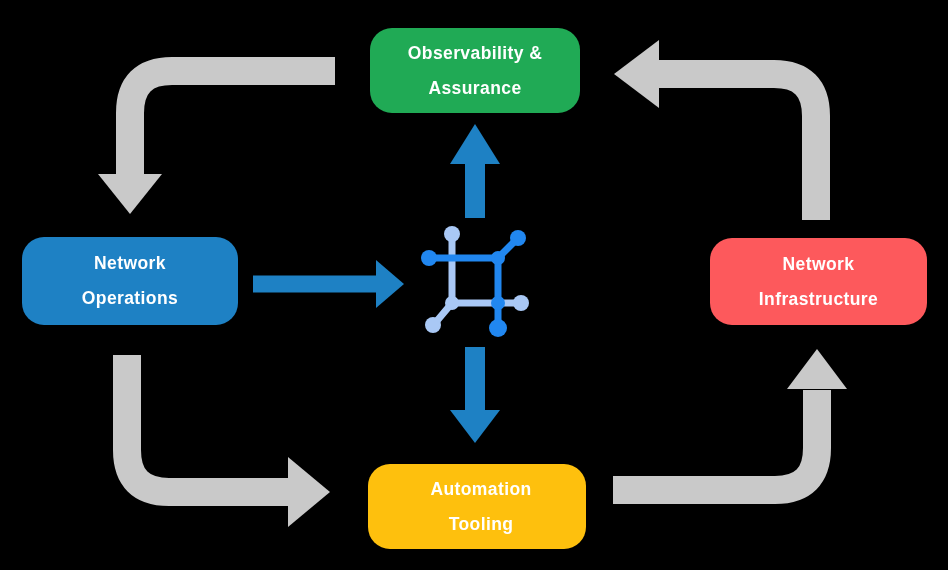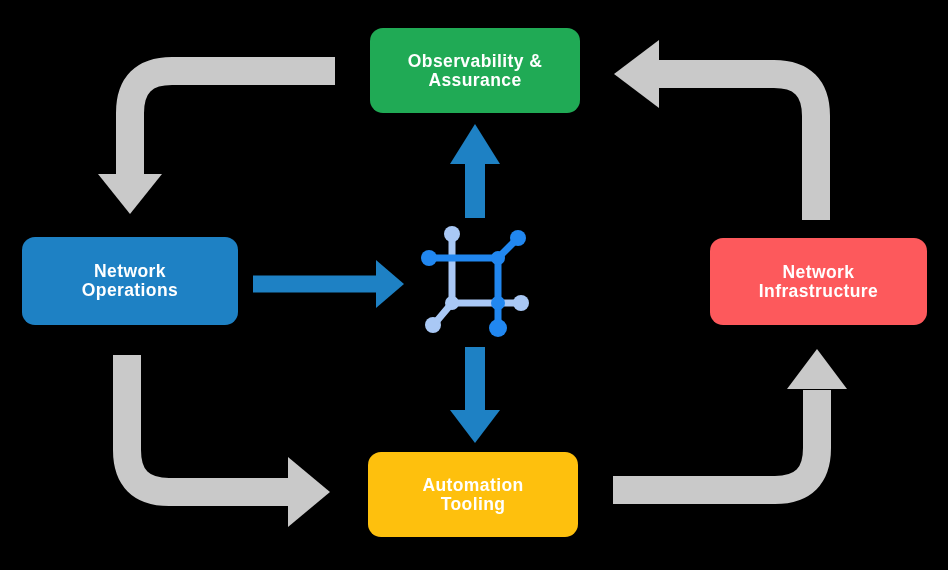--- a/index.html
+++ b/index.html
@@ -7,30 +7,30 @@
     position:relative;
     width:948px;height:570px;
     background:#000000;
     overflow:hidden;
     font-family:"Liberation Sans", sans-serif;
   }
   #arrow-layer{position:absolute;left:0;top:0;width:948px;height:570px;}
   .node{
     position:absolute;
     display:flex;align-items:center;justify-content:center;
-    border-radius:13px;
+    border-radius:22px;
     color:#ffffff;
     font-size:17.5px;font-weight:bold;letter-spacing:.4px;
-    line-height:19px;text-align:center;
+    line-height:35px;text-align:center;
     white-space:pre-line;
   }
   #node-observability{left:370px;top:28px;width:210px;height:85px;background:#20aa55;}
   #node-operations{left:22px;top:237px;width:216px;height:88px;background:#1e81c4;}
   #node-infrastructure{left:710px;top:238px;width:217px;height:87px;background:#fd595c;}
-  #node-automation{left:368px;top:452px;width:210px;height:85px;background:#fec00d;}
+  #node-automation{left:368px;top:464px;width:210px;height:85px;background:#fec00d;padding-left:8px;}
 </style>
 </head>
 <body>
 
 <div id="stage">
 
   <svg id="arrow-layer" viewBox="0 0 948 570" width="948" height="570" xmlns="http://www.w3.org/2000/svg">
 
     <g fill="#c9c9c9" stroke="#c9c9c9">
       <g>

